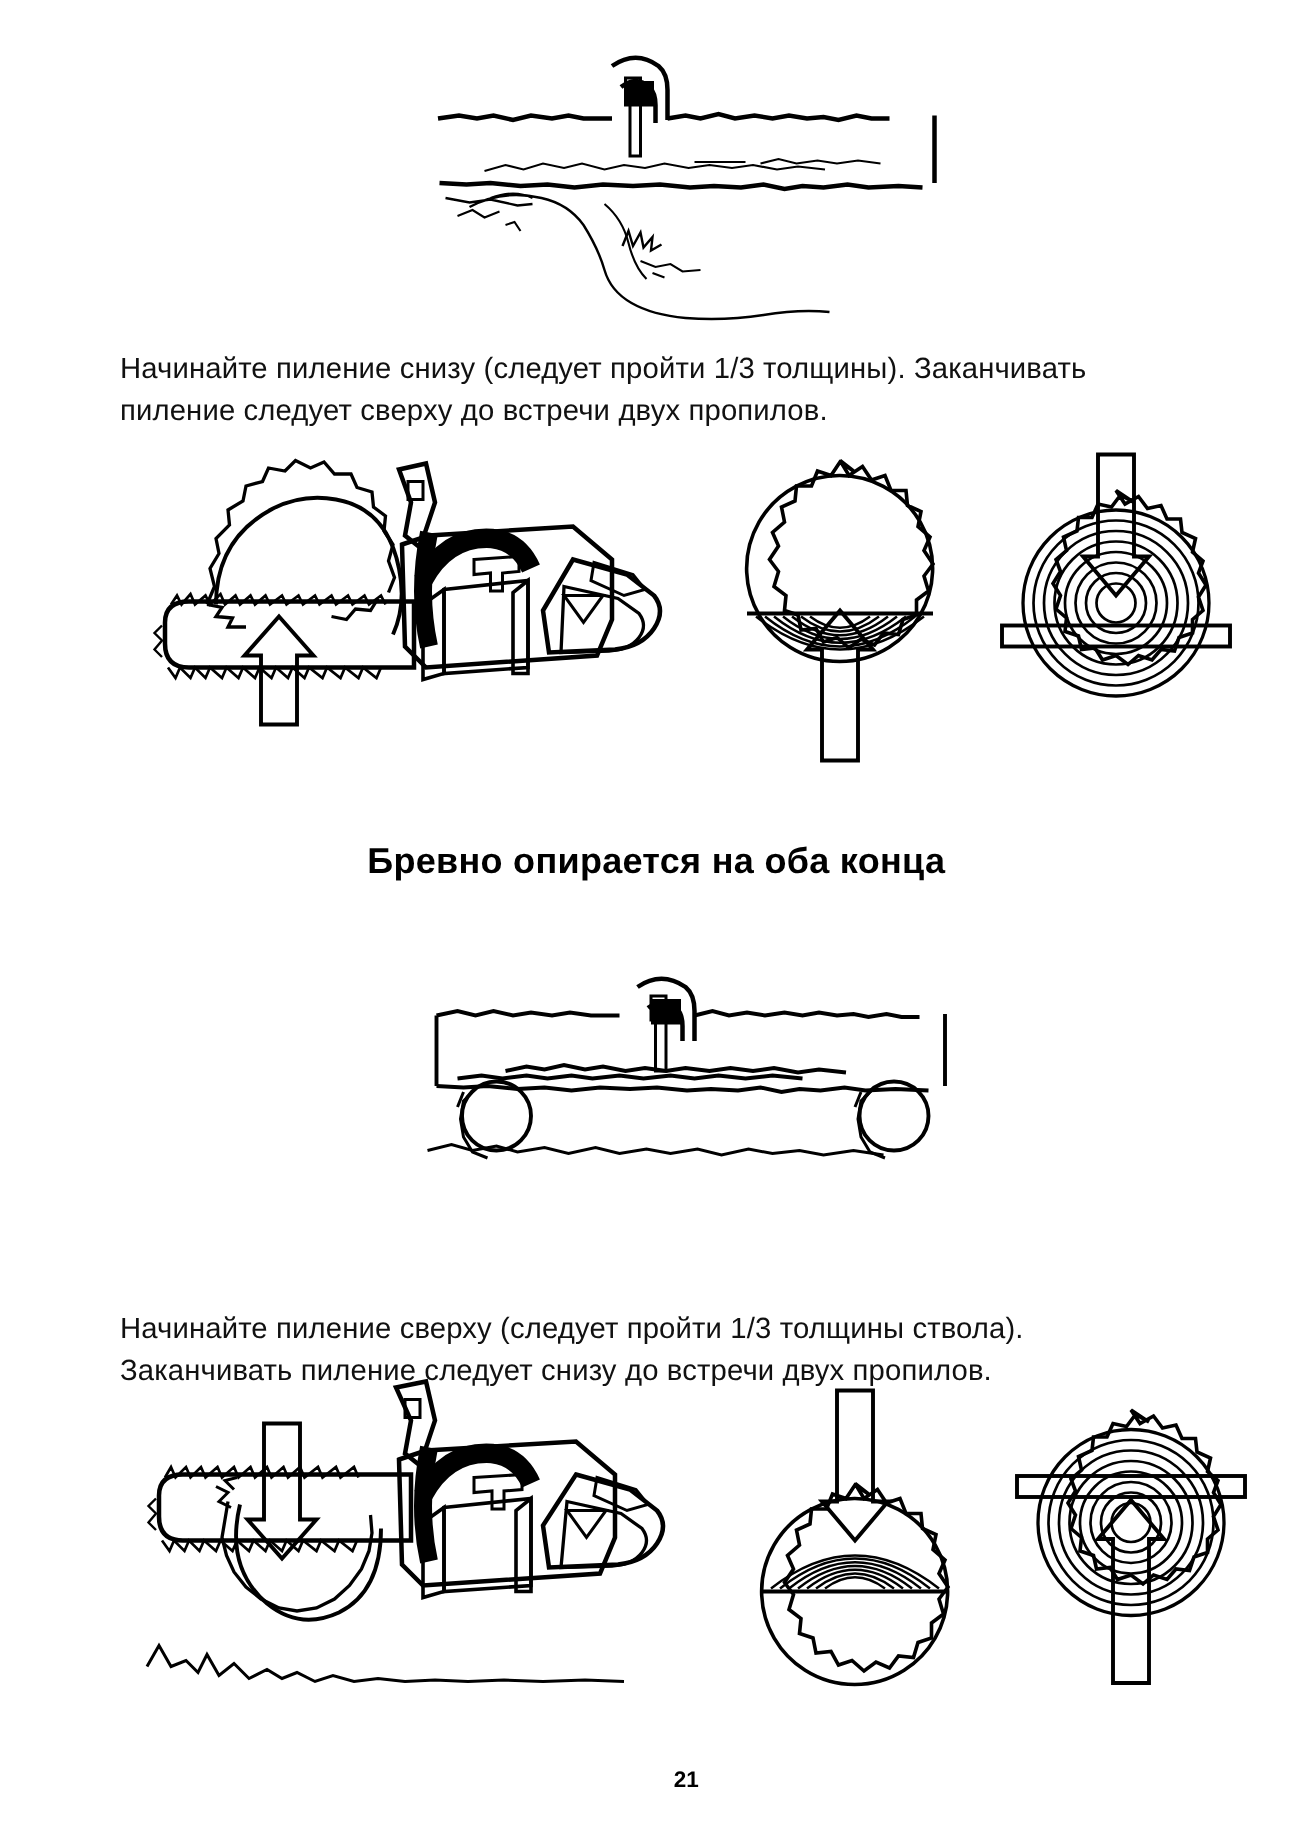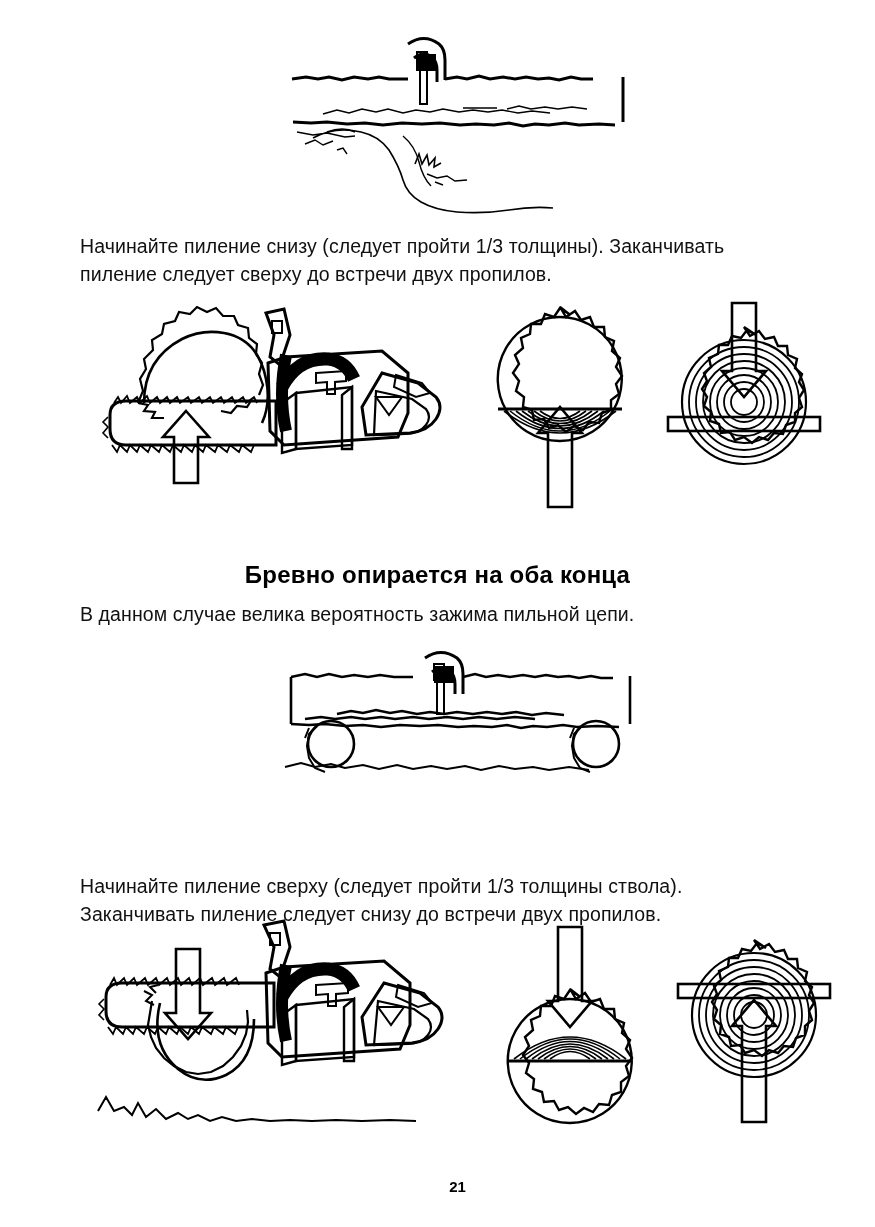--- a/index.html
+++ b/index.html
@@ -175,21 +175,20 @@
       <circle class="ln" cx="82" cy="97" r="13" stroke-width="1.8"></circle>
 
       <rect class="ln" x="6" y="112" width="152" height="14" fill="#fff" stroke-width="2.6"></rect>
 
       <path class="ln" stroke-width="2.6" fill="#fff" d="M70,-2 h24 v68 h10 l-22,26 l-22,-26 h10 z"></path>
     </svg>
   </div>
 
   <div class="heading" style="top:537px;margin-top:24px;">Бревно опирается на оба конца</div>
 
-  <div class="para" style="left:80px; top:600px; width:760px;">В данном случае велика вероятность зажима пильной цепи.</div>
 
   <div class="fig" style="left:275px; top:652px;">
     <svg width="365" height="125" viewBox="0 0 365 125" aria-hidden="true">
 
       <g>
         <path class="ln" stroke-width="3" d="M150,6 q16,-11 32,0 q6,5 6,16 v20"></path>
         <path class="ln" stroke-width="3" d="M157,20 q10,-8 19,0 q4,4 4,12 v10"></path>
         <rect x="159" y="14" width="20" height="17" fill="#000"></rect>
         <rect class="ln" x="159" y="12" width="10" height="16" fill="#fff" stroke-width="2"></rect>
         <rect class="ln" x="162" y="28" width="7" height="34" fill="#fff" stroke-width="2"></rect>

